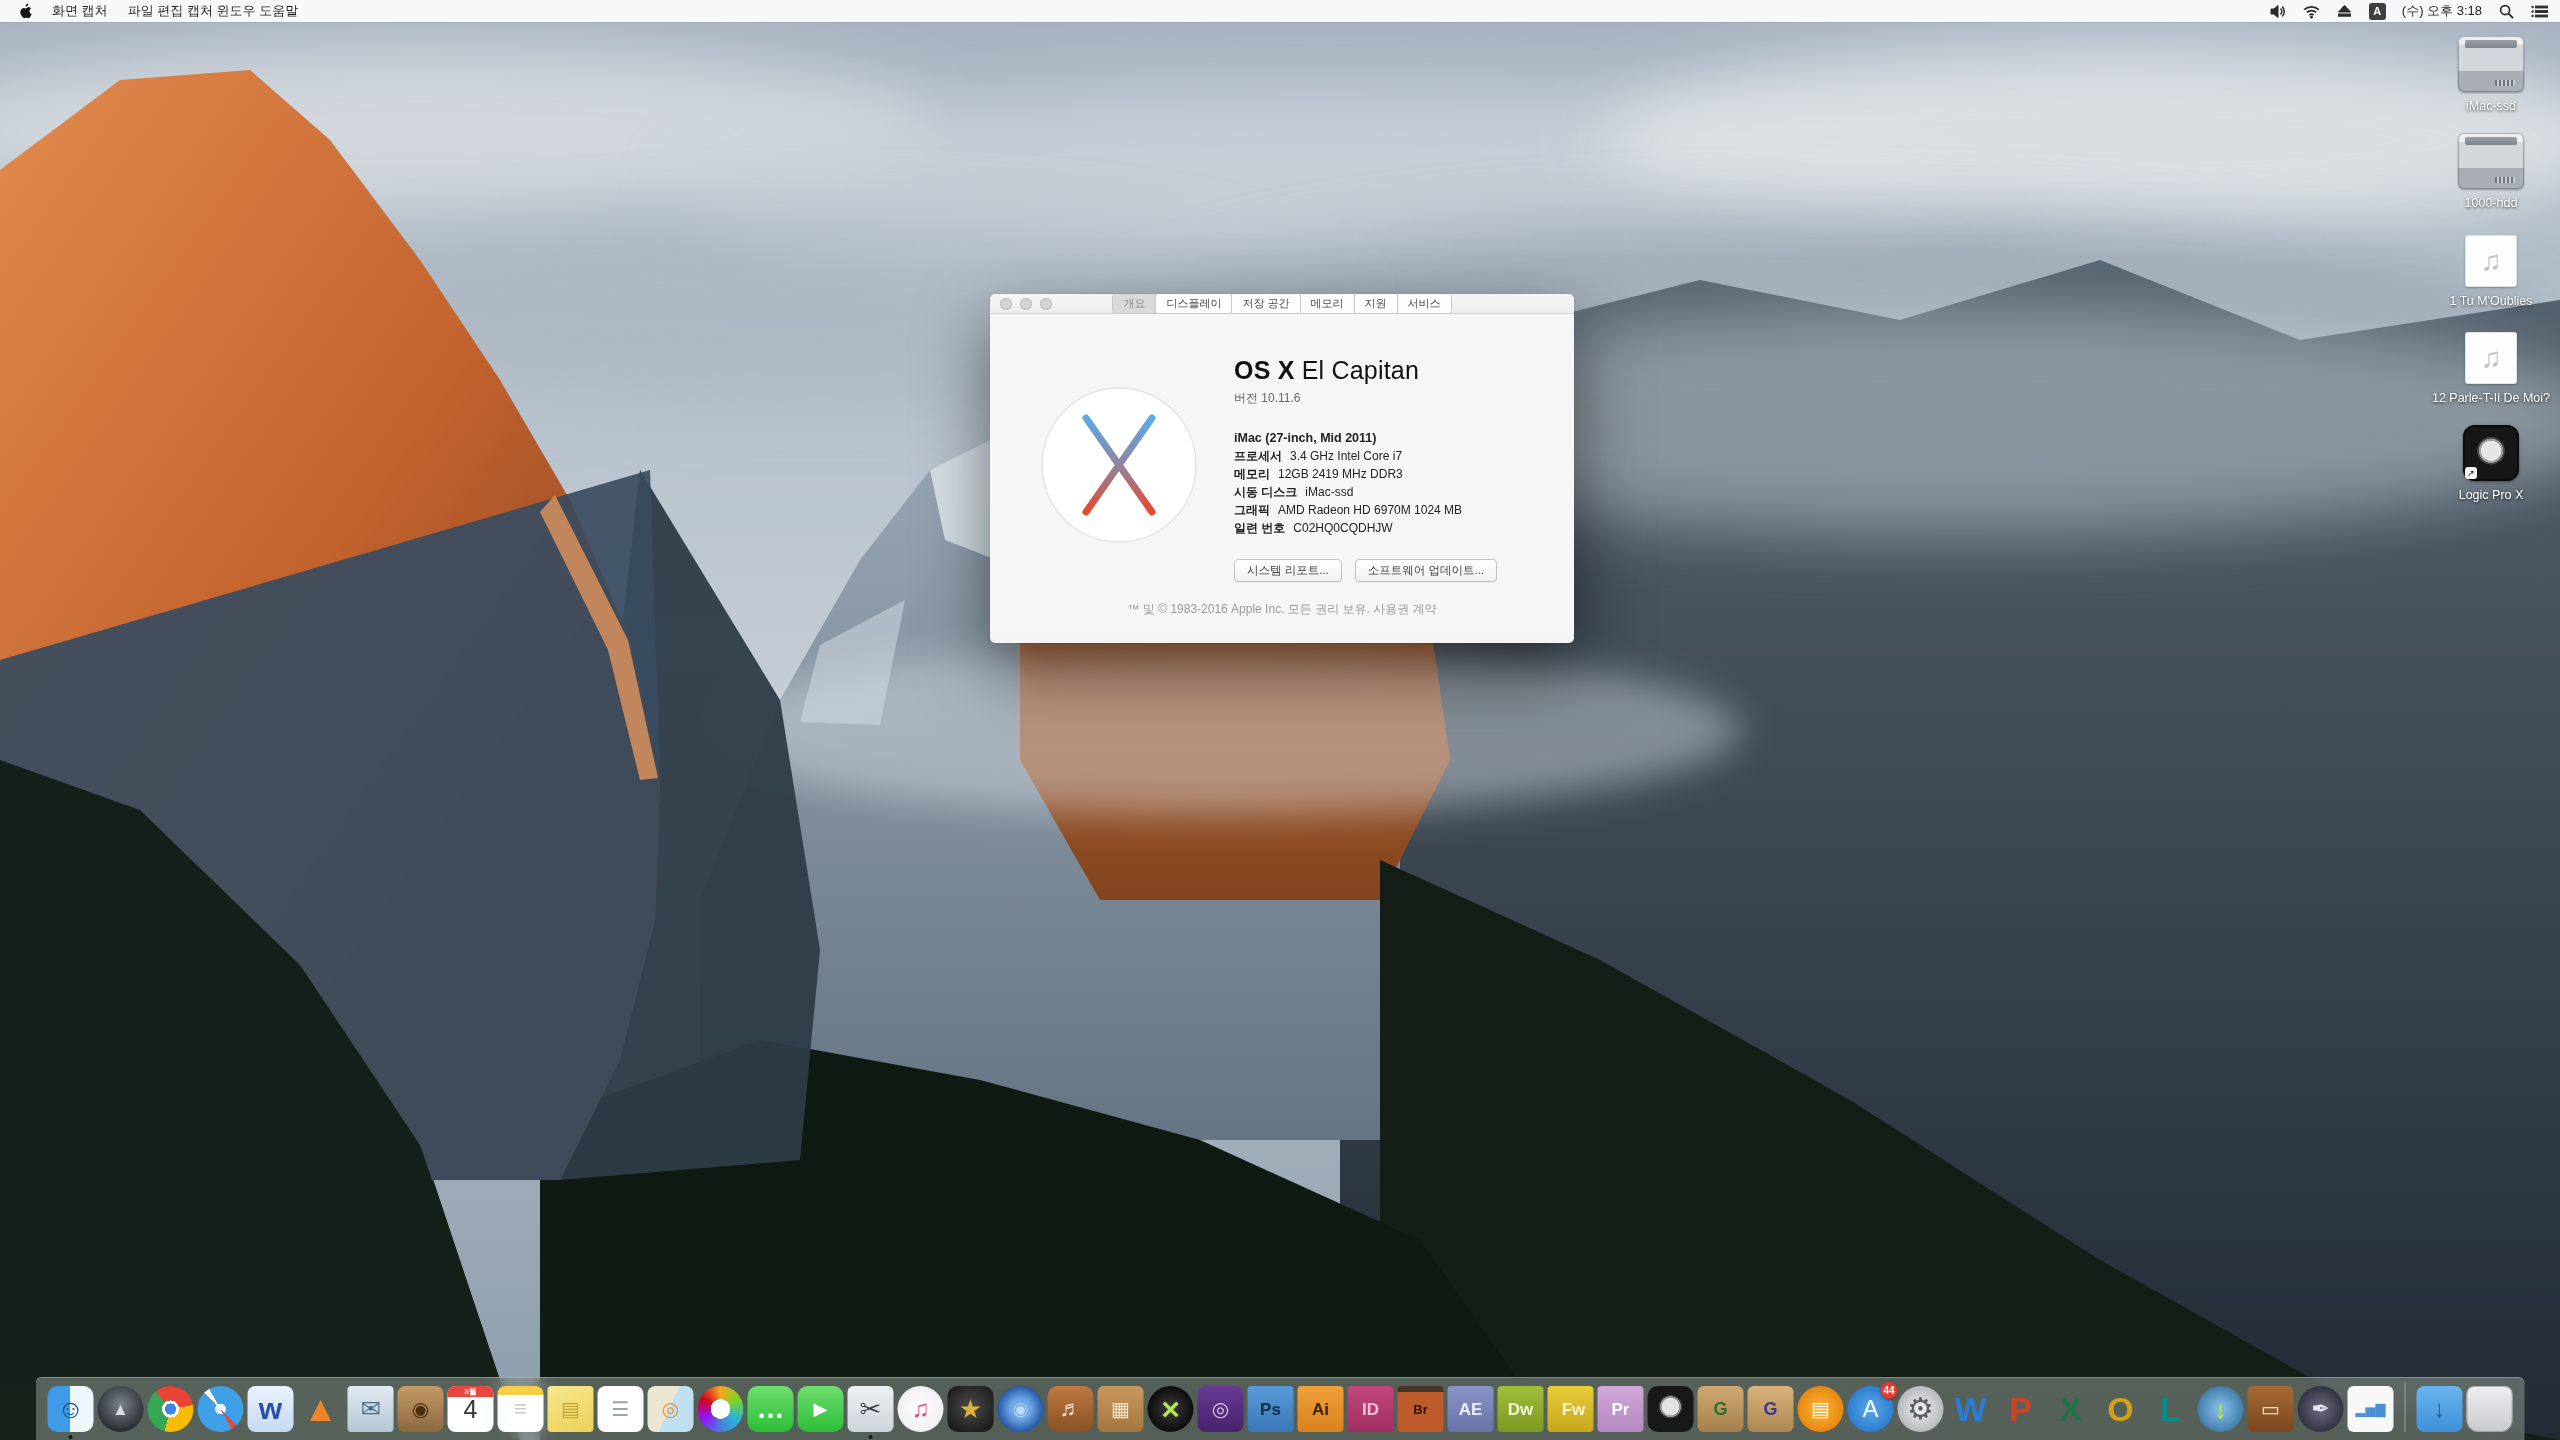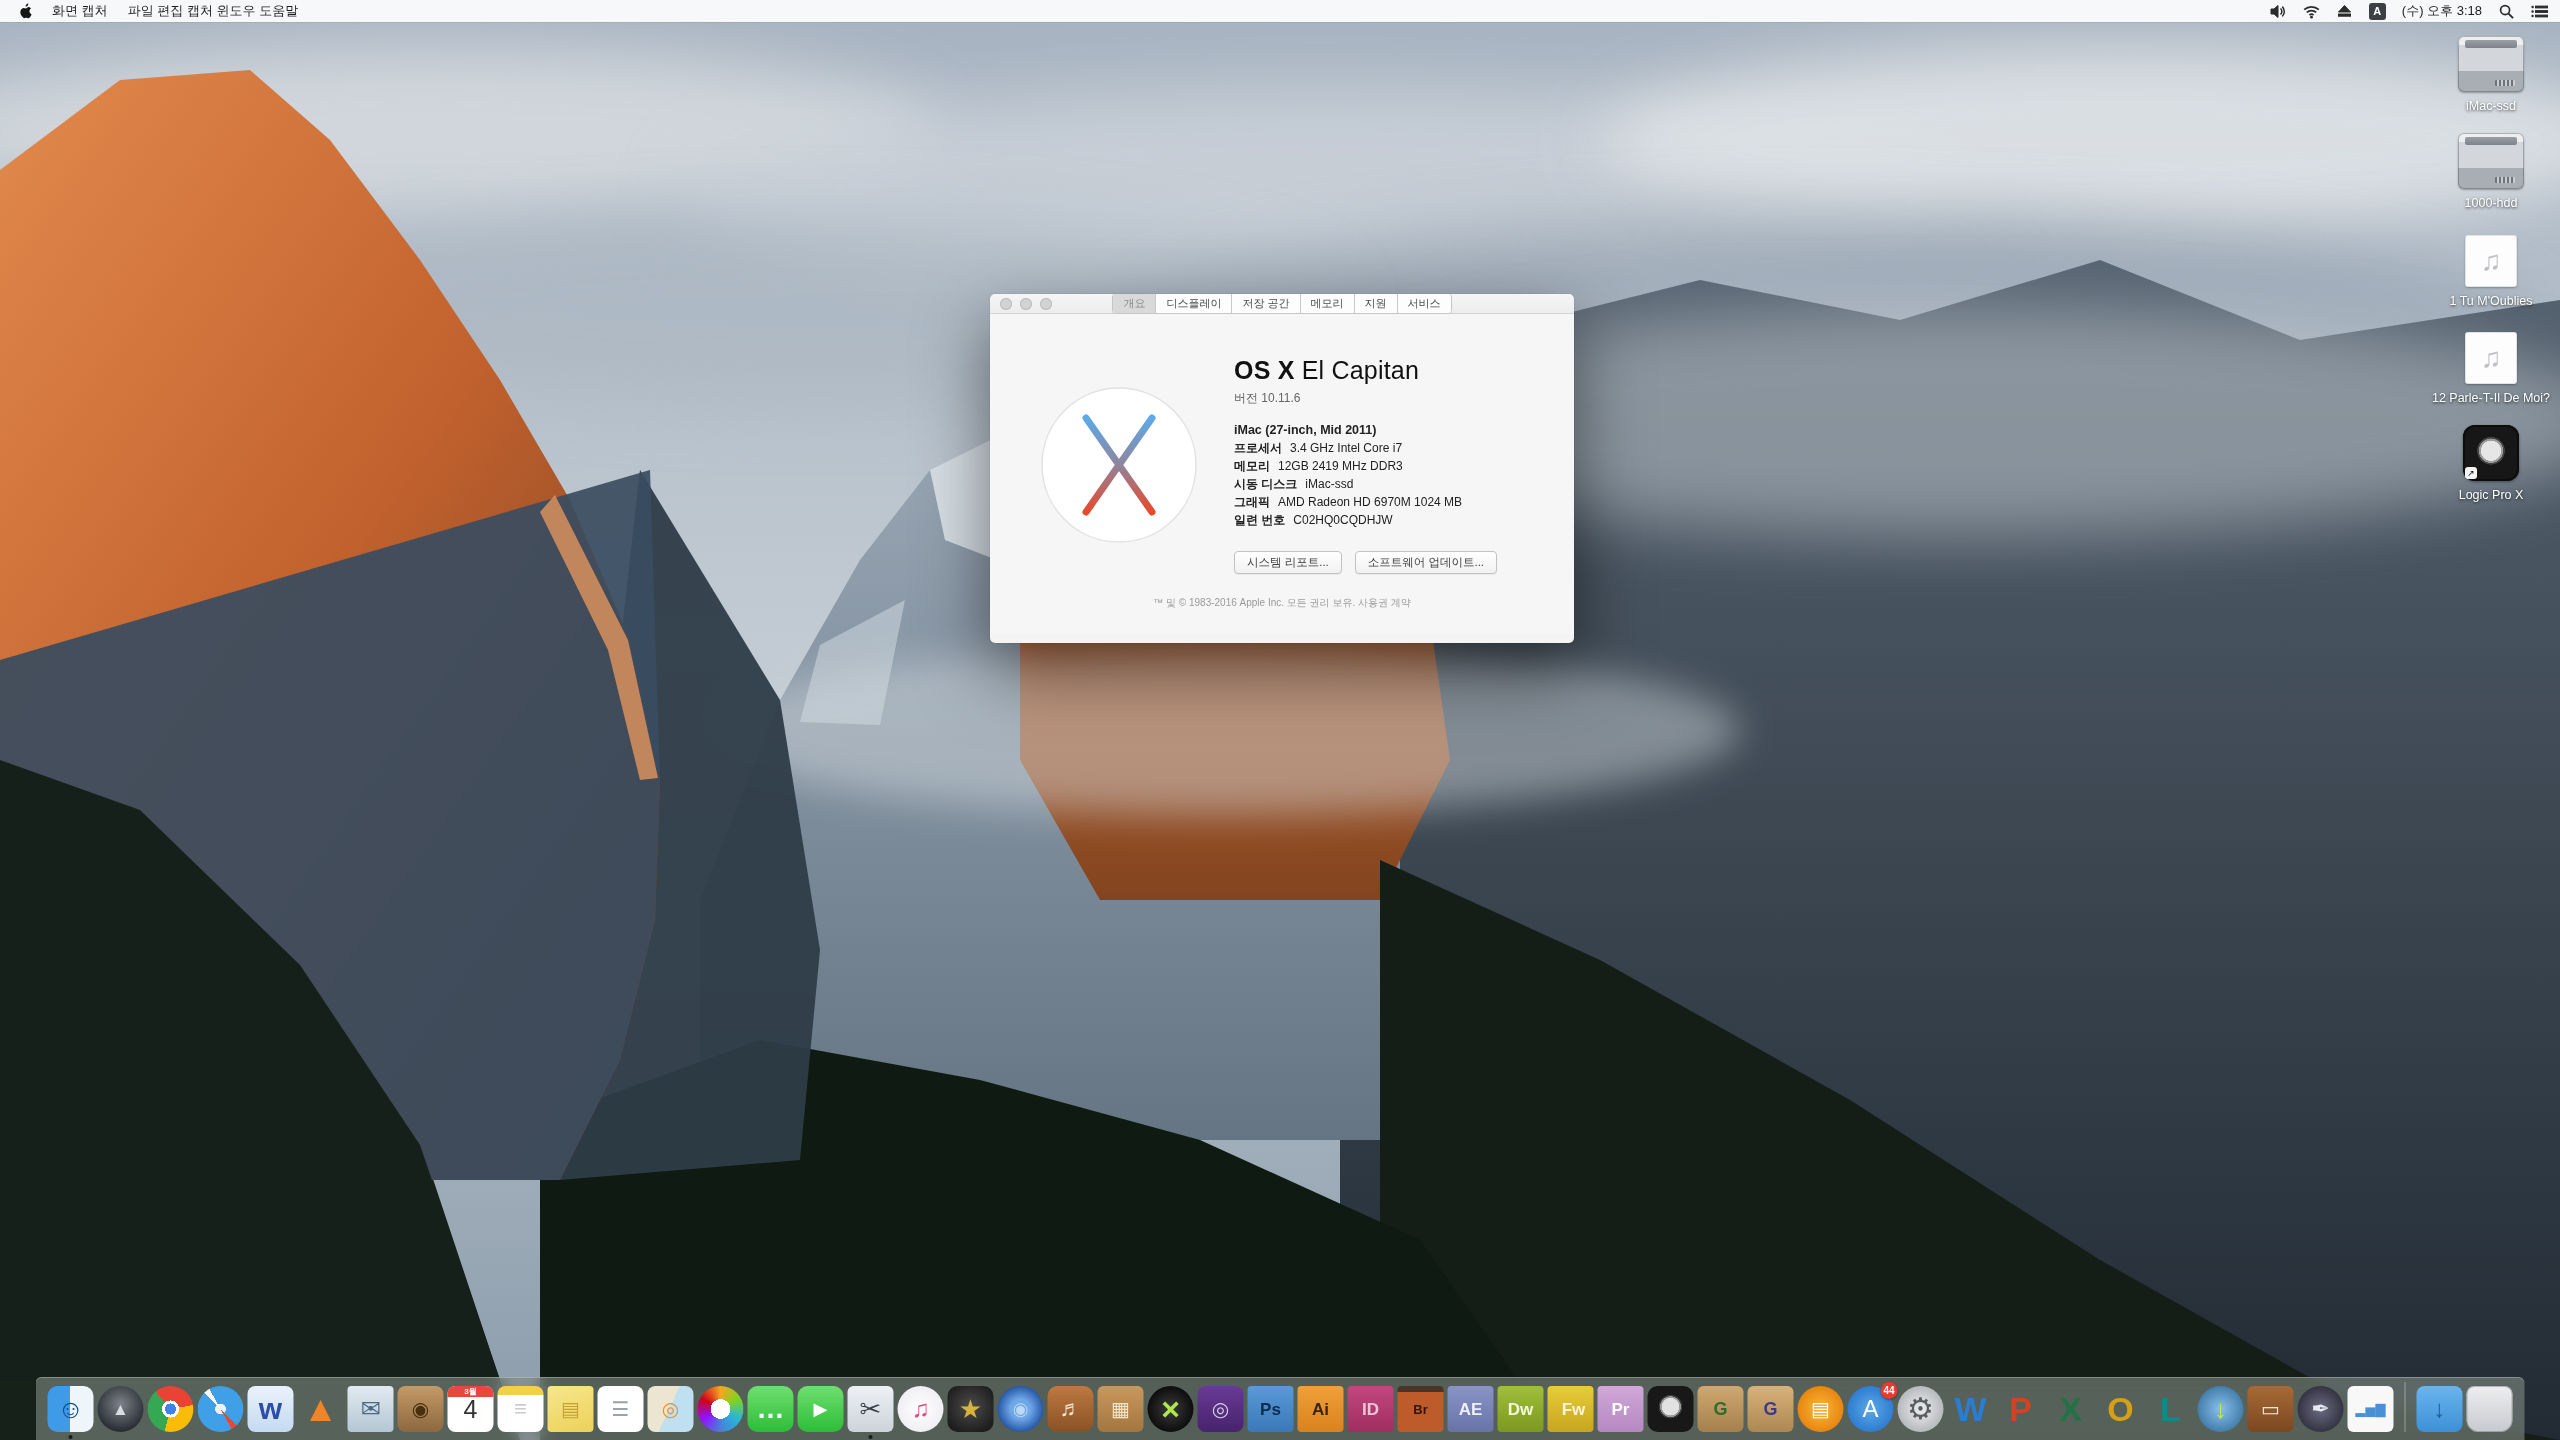--- a/index.html
+++ b/index.html
@@ -68,29 +68,29 @@
     background:#fdfdfd; white-space:nowrap; }
   .tab:last-child { border-right:none; }
   .tab.selected { background:#d9d9d9; color:#8a8a8a; }
   .about-content { position:relative; width:100%; height:320px; background:#f6f6f6; }
   .os-logo { position:absolute; left:50px; top:72px; width:158px; height:158px; }
   .about-info { position:absolute; left:244px; top:42px; right:20px; }
   .about-title { font-size:25px; color:#111; letter-spacing:.2px; }
   .about-title .t-bold { font-weight:700; }
   .about-title .t-light { font-weight:300; }
   .about-version { margin-top:5px; font-size:12px; color:#666; }
-  .about-model { margin-top:16px; font-size:12.5px; font-weight:700; color:#222; }
+  .about-model { margin-top:24px; font-size:12.5px; font-weight:700; color:#222; }
   .spec-list { margin-top:2px; }
   .spec-row { font-size:12px; color:#222; line-height:18px; white-space:nowrap; }
   .spec-label { font-weight:700; margin-right:8px; }
   .btn-row { margin-top:22px; display:flex; gap:13px; }
   .abt-btn { font-family:inherit; font-size:11.5px; color:#3c3c3c; background:linear-gradient(#ffffff,#f1f1f1);
     border:1px solid #c2c2c2; border-radius:4px; padding:3px 12px; box-shadow:0 1px 1px rgba(0,0,0,.06); }
-  .about-footer { position:absolute; bottom:24px; left:0; right:0; text-align:center;
-    font-size:10px; color:#9a9a9a; }
+  .about-footer { position:absolute; bottom:16px; left:0; right:0; text-align:center;
+    font-size:12px; color:#9a9a9a; }
 
   
   .dock { position:absolute; bottom:0; left:50%; transform:translateX(-50%);
     display:flex; align-items:flex-end; padding:5px 10px 8px;
     background:rgba(128,138,131,.62); border-radius:6px 6px 0 0; z-index:60;
     box-shadow:inset 0 1px 0 rgba(255,255,255,.28); -webkit-backdrop-filter:blur(8px); backdrop-filter:blur(8px); }
   .dock-group { display:flex; align-items:flex-end; }
   .dock-divider { width:1px; height:50px; background:rgba(255,255,255,.4); margin:0 9px; align-self:center; }
   .dock-item { position:relative; width:46px; height:46px; margin:0 2px; display:flex;
     align-items:center; justify-content:center; }

